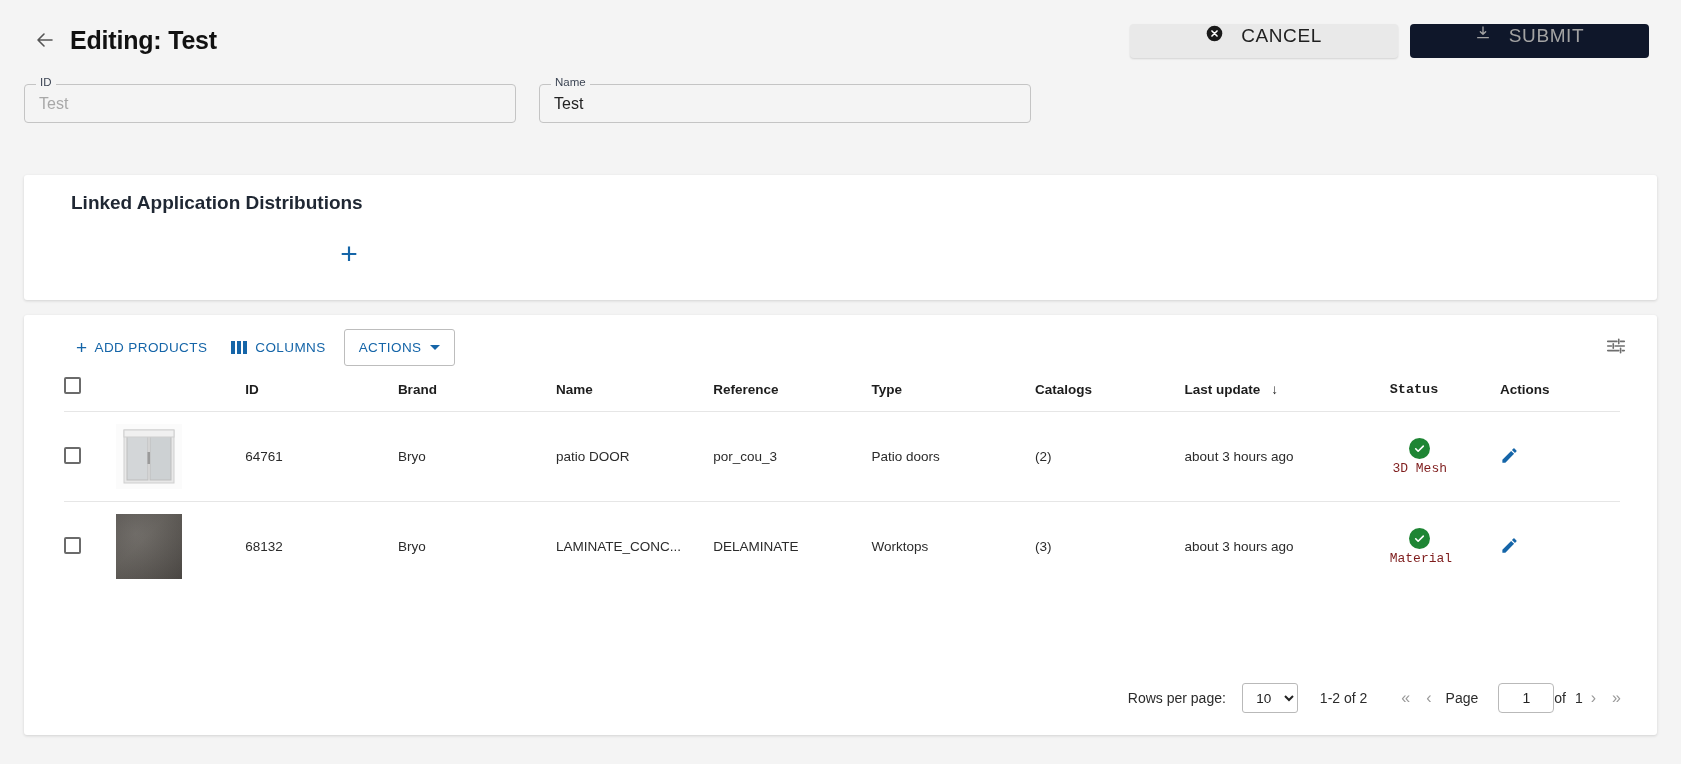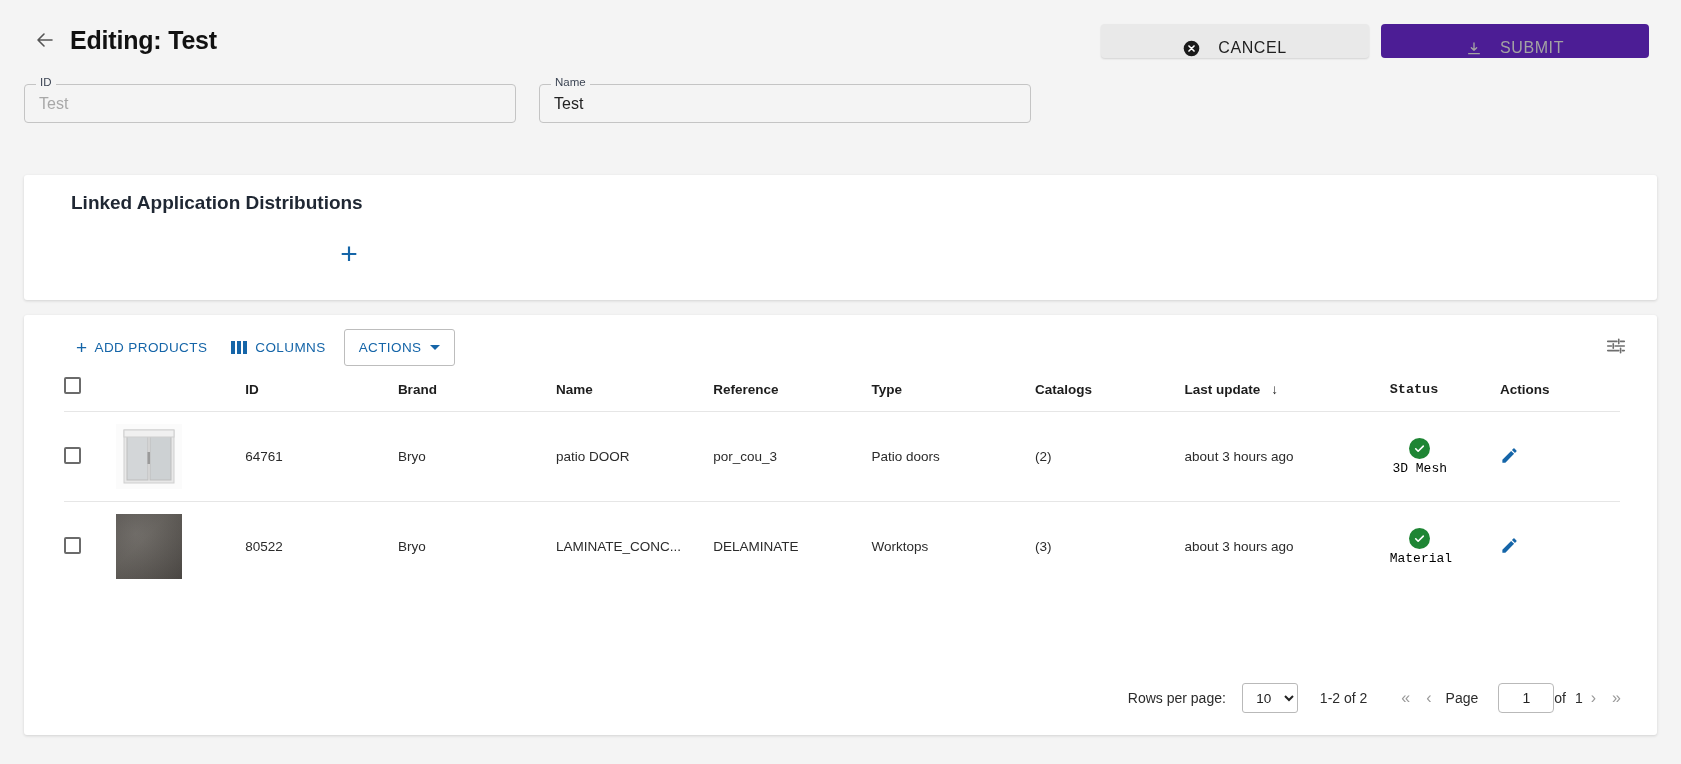--- a/index.html
+++ b/index.html
@@ -26,28 +26,28 @@
   .page-title {
     font-size: 25px; font-weight: bold; color: #111;
     margin-left: 12px; letter-spacing: -0.2px; white-space: nowrap;
   }
   .header-actions {
     position: absolute; right: 32px; top: 24px;
     display: flex; gap: 12px; align-items: center;
   }
   .btn-cancel, .btn-submit {
     height: 34px; border-radius: 4px; border: none;
-    display: flex; align-items: flex-end; justify-content: center;
-    font-size: 16px; letter-spacing: 0.6px;
+    display: flex; align-items: flex-start; justify-content: center;
+    font-size: 19px; letter-spacing: 0.6px;
     font-family: "Liberation Sans", sans-serif;
     cursor: pointer;
     gap: 8px;
   }
   .btn-cancel { width: 268px; background: #e9e9e9; color: #1f1f1f; box-shadow: 0 1px 2px rgba(0,0,0,0.14); }
-  .btn-submit { width: 268px; background: #4c1d95; color: #a3a3a3; cursor: default; }
+  .btn-submit { width: 239px; background: #0f172a; color: #a3a3a3; cursor: default; }
   .btn-ico { display: inline-flex; margin-right: 10px; }
 
   
   .fields-row {
     position: absolute; left: 0; top: 84px; width: 1681px; height: 70px;
   }
   .field {
     position: absolute; height: 39px;
     border: 1px solid #c4c4c4; border-radius: 4px;
     background: transparent;
@@ -162,21 +162,21 @@
     background:
       radial-gradient(circle at 30% 30%, rgba(255,255,255,0.10), rgba(0,0,0,0.10)),
       linear-gradient(135deg,#5b5753 0%,#615d58 40%,#524e4a 100%);
   }
   .status-wrap { text-align: center; width: 60px; }
   .badge-ok {
     width: 21px; height: 21px; border-radius: 50%;
     background: #1e8534; display: inline-flex;
     align-items: center; justify-content: center; margin-bottom: 2px;
   }
-  .status-label { font-size: 13px; color: #000000; display: block; }
+  .status-label { font-size: 13px; color: #7f1d1d; display: block; }
   .edit-pencil { cursor: pointer; display: inline-block; }
 
   
   .pager {
     position: absolute; right: 28px; bottom: 22px;
     display: flex; align-items: center; font-size: 14px; color: #2b2b2b;
   }
   .pager .lbl { margin-right: 16px; }
   .rows-select {
     width: 56px; height: 30px; border: 1px solid #b9b9b9; border-radius: 3px;
@@ -344,21 +344,21 @@
           </td>
         </tr>
 
         <tr>
           <td class="c-chk">
             <span class="chkbox"></span>
           </td>
           <td class="c-thumb">
             <span class="thumb thumb-mat"></span>
           </td>
-          <td class="c-id">80522</td>
+          <td class="c-id">68132</td>
           <td class="c-brand">Bryo</td>
           <td class="c-name">LAMINATE_CONC...</td>
           <td class="c-ref">DELAMINATE</td>
           <td class="c-type">Worktops</td>
           <td class="c-cat">(3)</td>
           <td class="c-upd">about 3 hours ago</td>
           <td class="c-stat">
             <div class="status-wrap">
               <span class="badge-ok">
                 <svg width="13" height="13" viewBox="0 0 24 24" fill="none" stroke="#fff" stroke-width="3">

